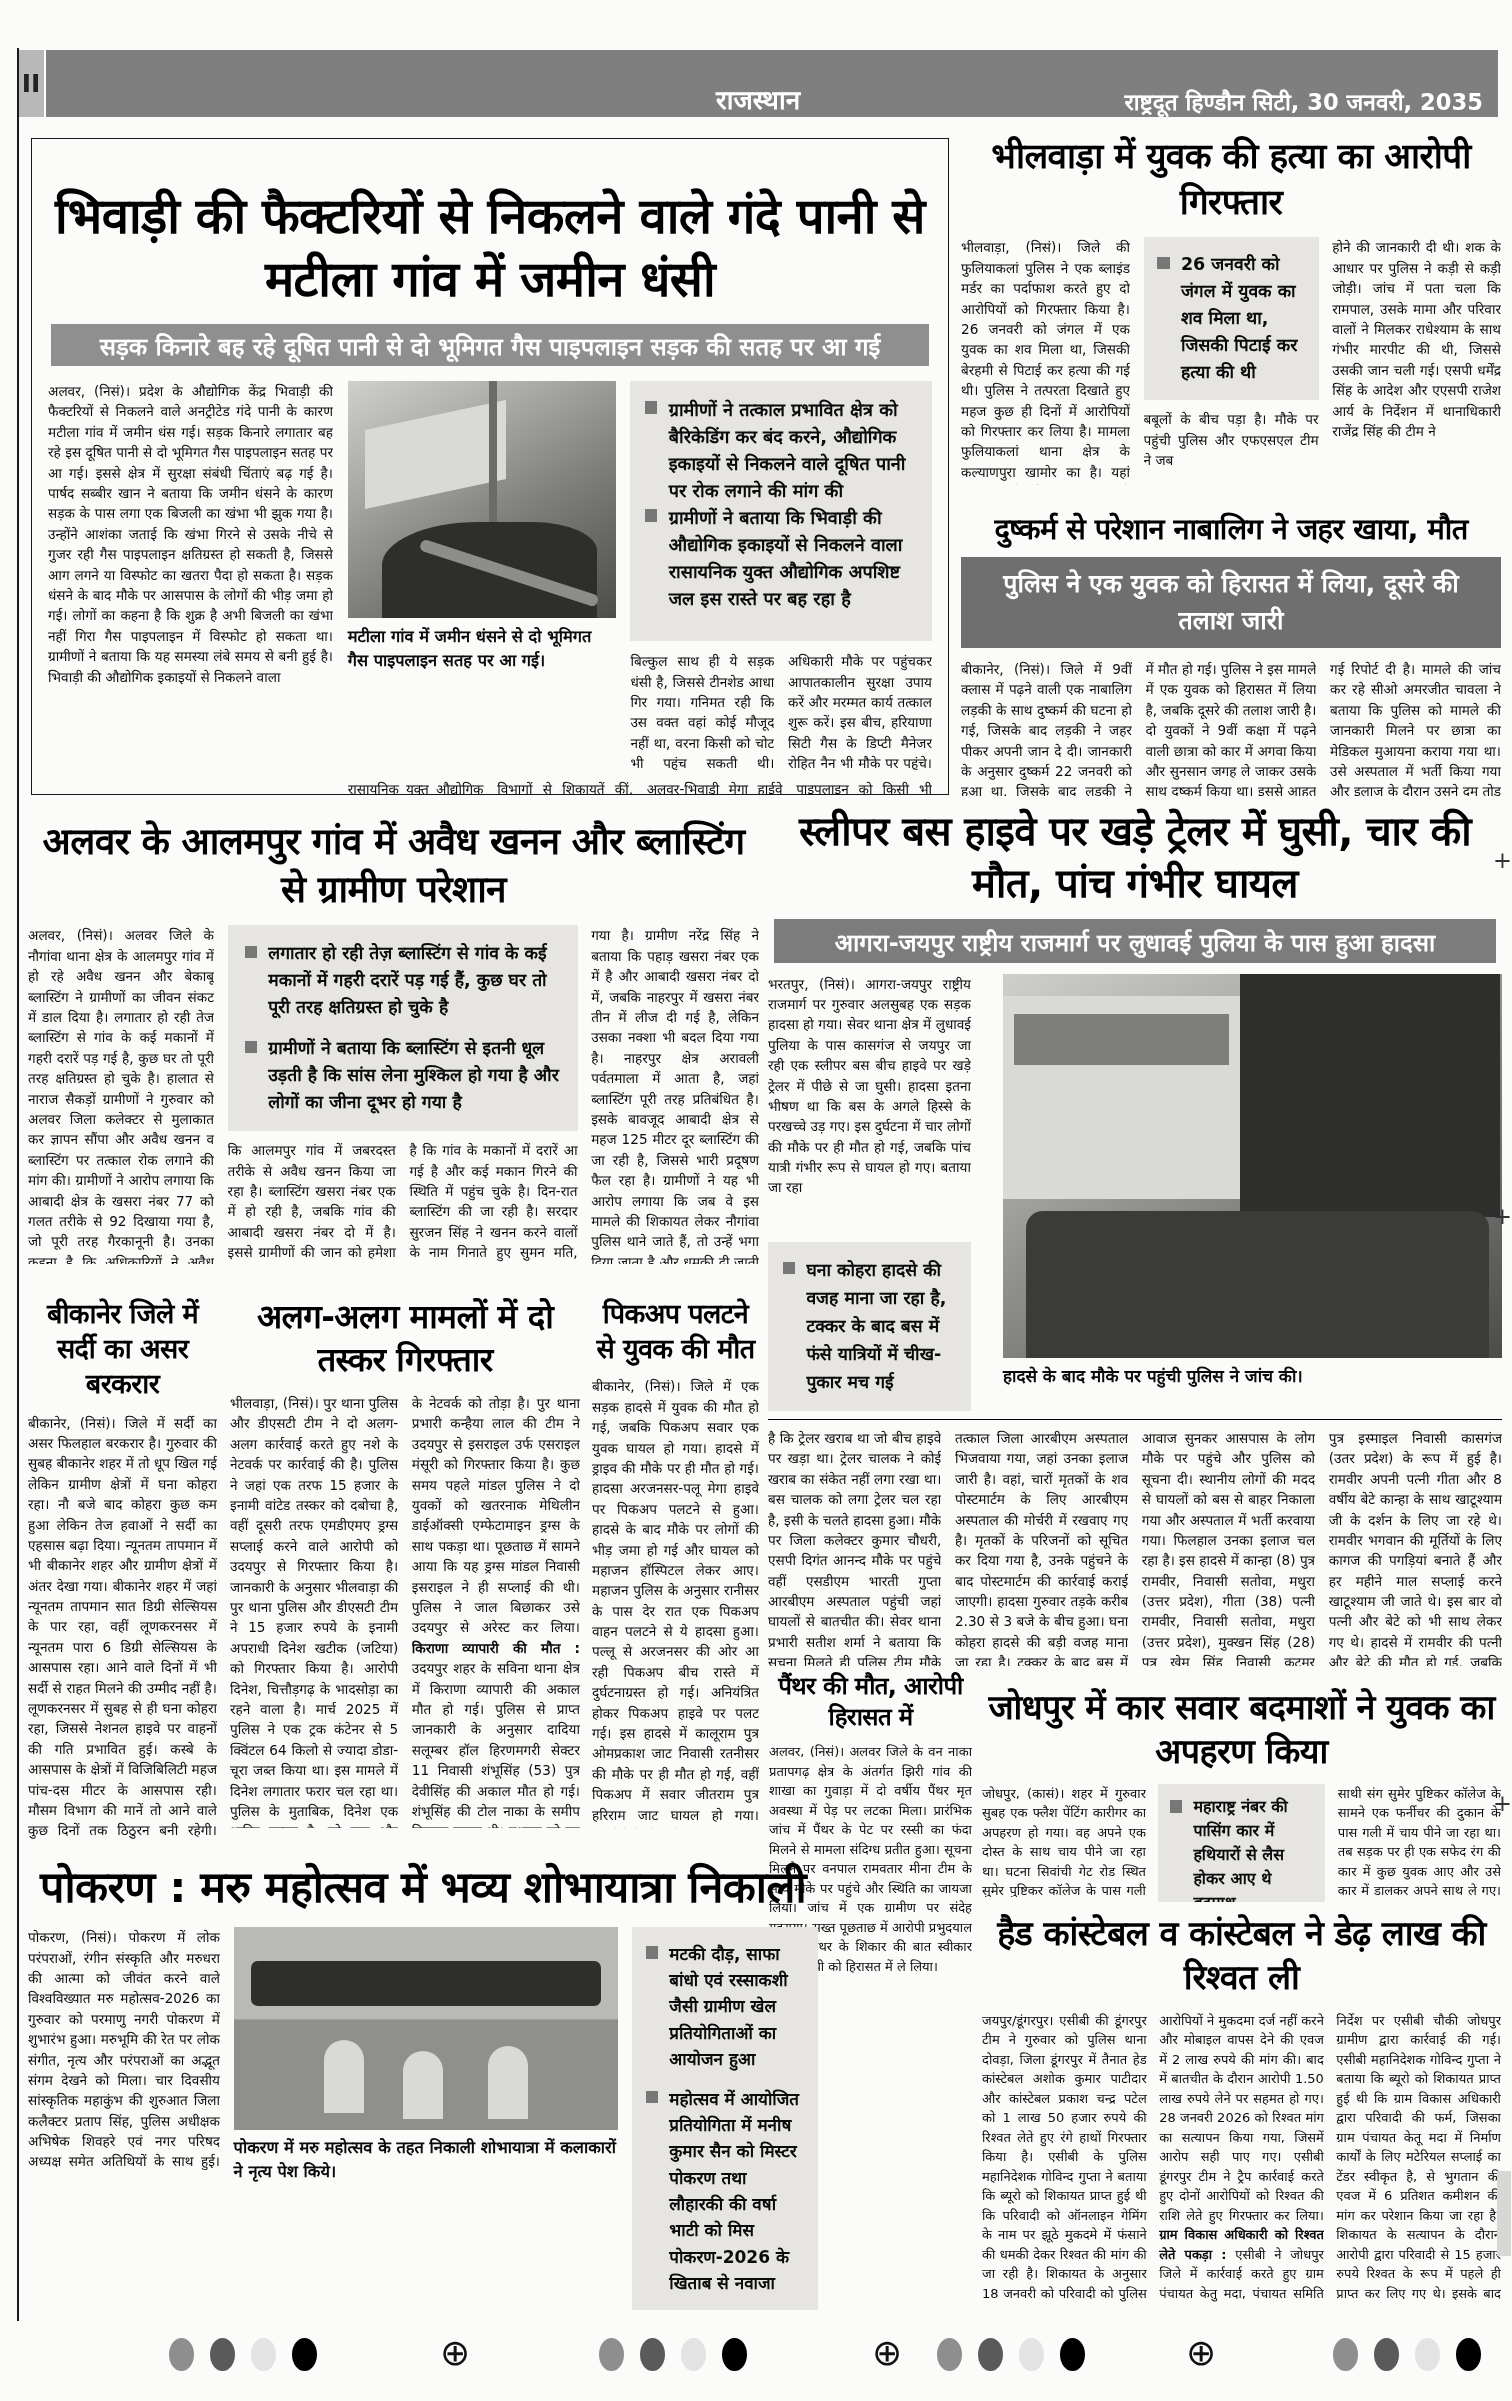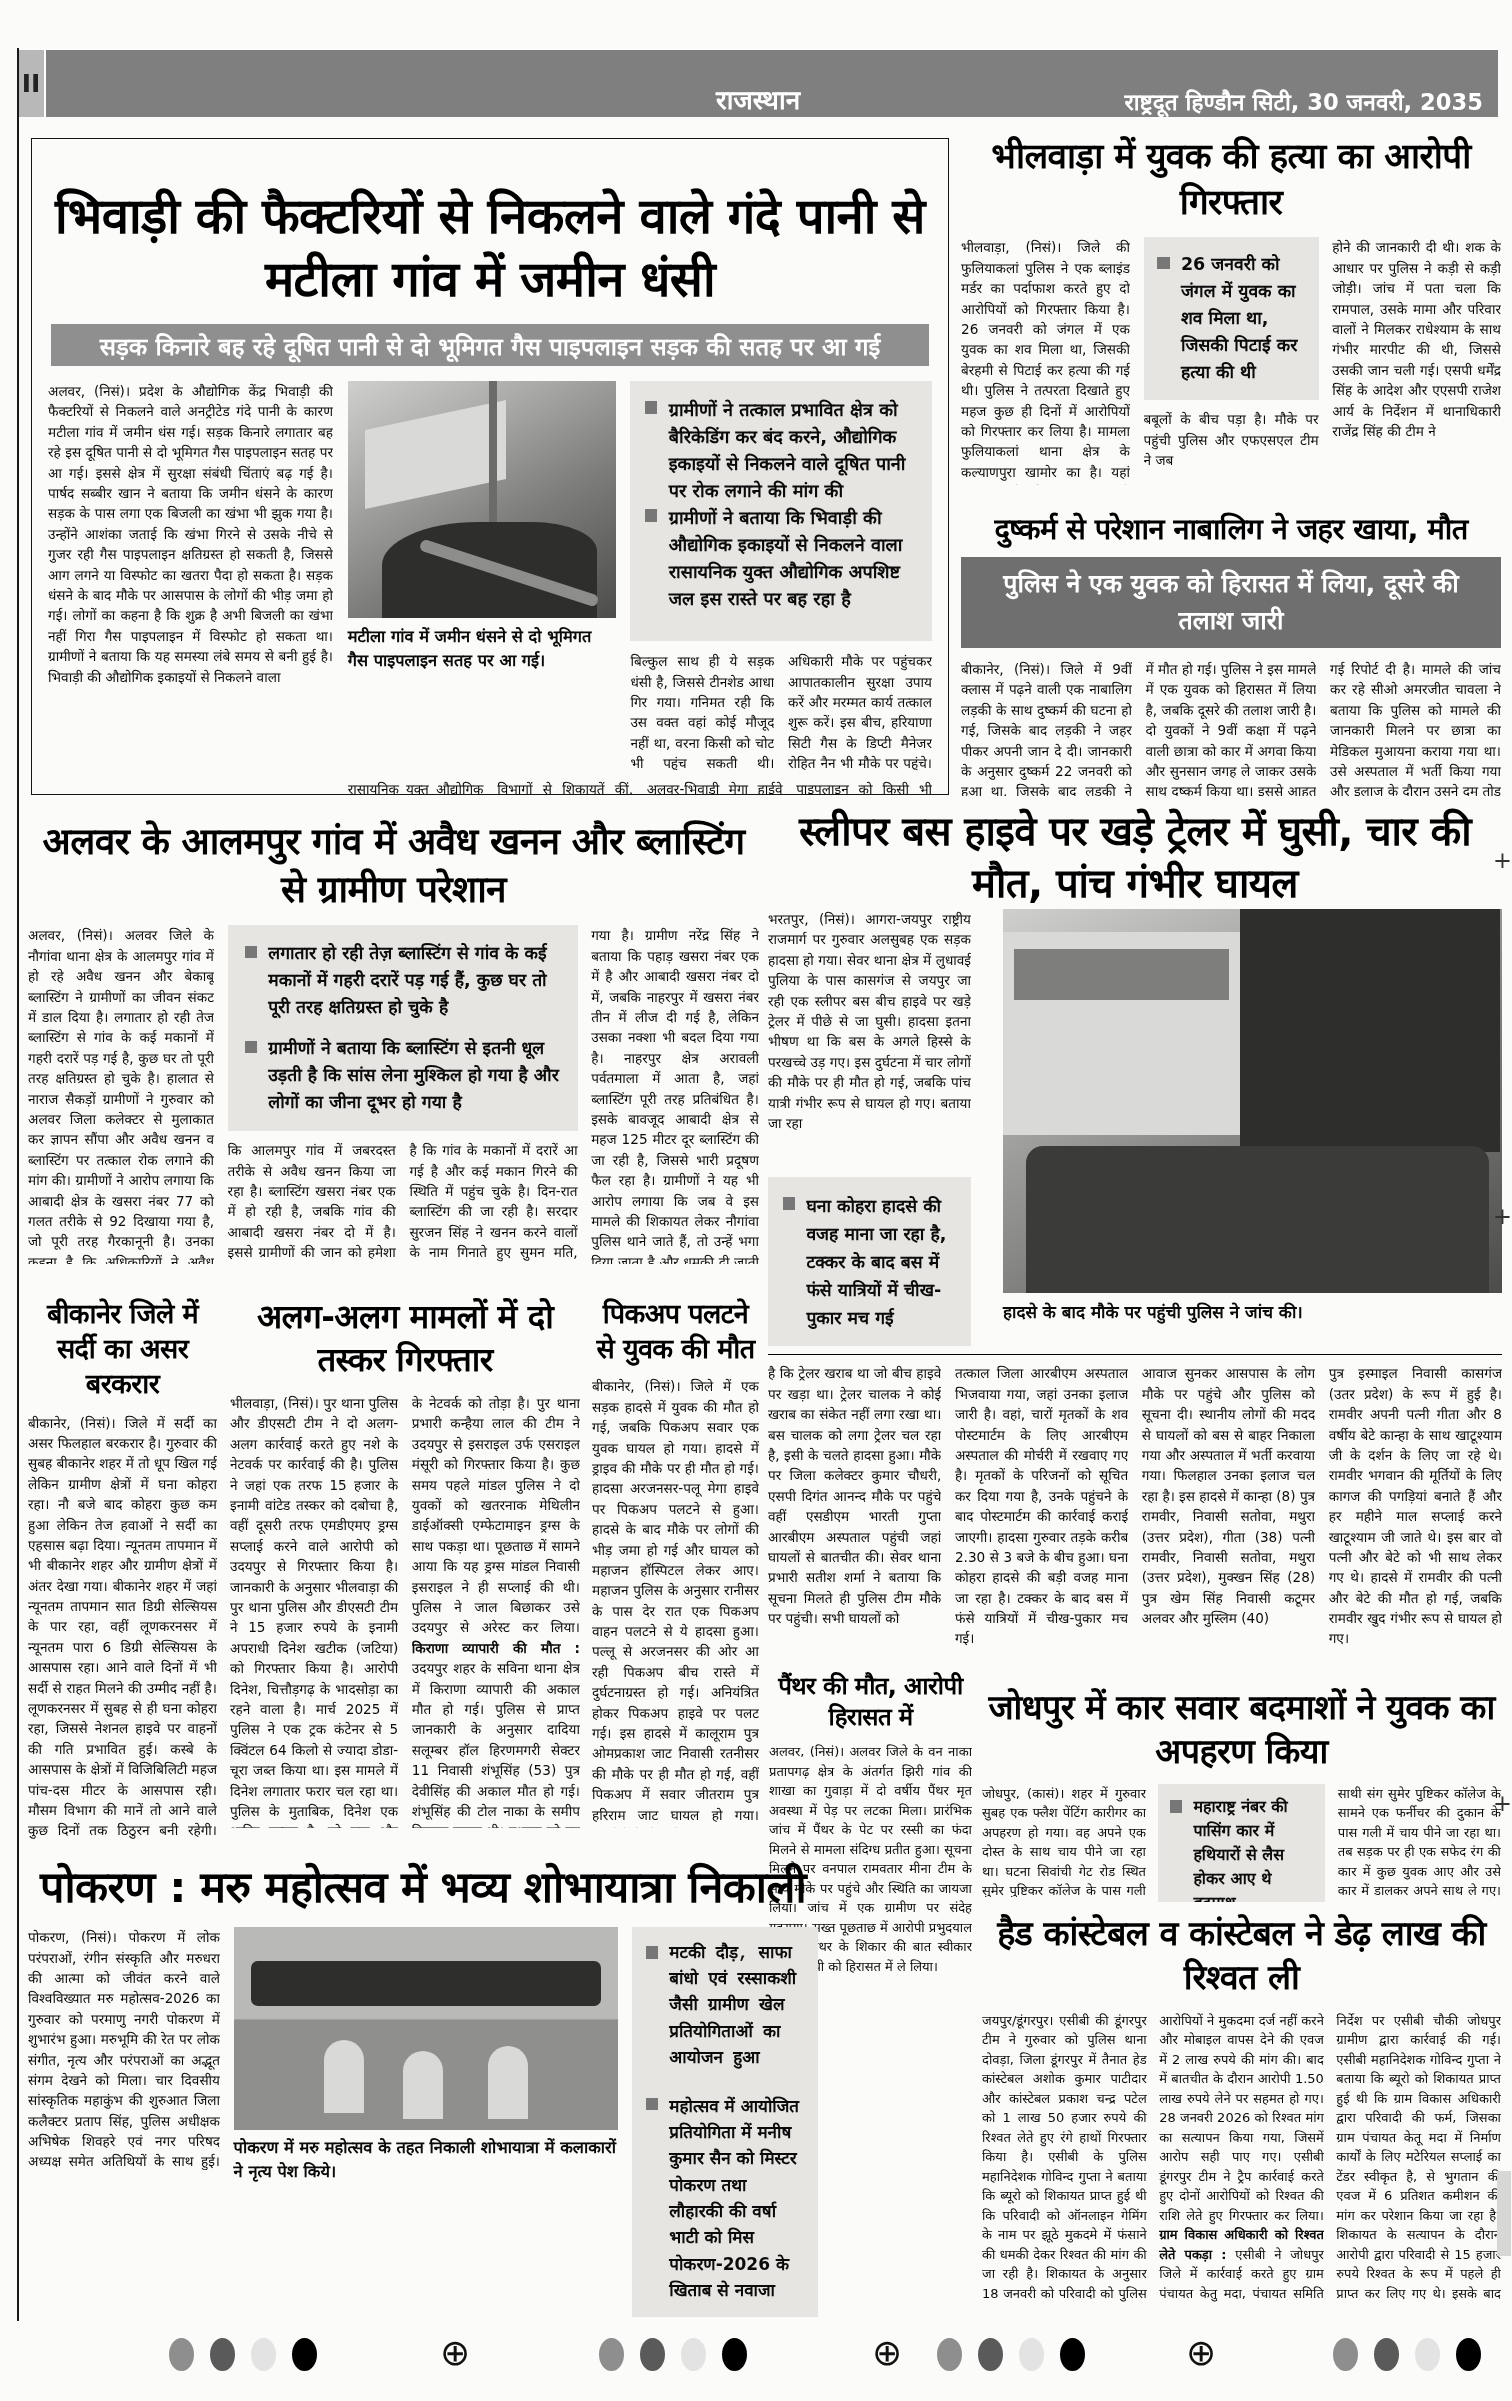--- a/index.html
+++ b/index.html
@@ -141,20 +141,21 @@
           <div class="col" style="flex:1;height:124px;">कि आलमपुर गांव में जबरदस्त तरीके से अवैध खनन किया जा रहा है। ब्लास्टिंग खसरा नंबर एक में हो रही है, जबकि गांव की आबादी खसरा नंबर दो में है। इससे ग्रामीणों की जान को हमेशा खतरा बना रहता है। उन्होंने आरोप लगाया कि नाहरपुर खुर्द के नाम पर खनन की लीज दी गई है, लेकिन अधिकारियों ने लीज का नक्शा ही बदल दिया, जिससे पूरी ब्लास्टिंग आलमपुर गांव में की जा रही है। इसका असर यह</div>
           <div class="col" style="flex:1;height:124px;">है कि गांव के मकानों में दरारें आ गई है और कई मकान गिरने की स्थिति में पहुंच चुके है। दिन-रात ब्लास्टिंग की जा रही है। सरदार सुरजन सिंह ने खनन करने वालों के नाम गिनाते हुए सुमन मति, वेदपाल, विजय, सुरेंद्र और इकबाल सहित कई लोगों पर अवैध ब्लास्टिंग करने का आरोप लगाया। उन्होंने बताया कि ब्लास्टिंग से इतनी धूल उड़ती है कि सांस लेना मुश्किल हो गया है और लोगों का जीना दूभर हो</div>
         </div>
       </div>
       <div class="col" style="flex:1;height:339px;">गया है। ग्रामीण नरेंद्र सिंह ने बताया कि पहाड़ खसरा नंबर एक में है और आबादी खसरा नंबर दो में, जबकि नाहरपुर में खसरा नंबर तीन में लीज दी गई है, लेकिन उसका नक्शा भी बदल दिया गया है। नाहरपुर क्षेत्र अरावली पर्वतमाला में आता है, जहां ब्लास्टिंग पूरी तरह प्रतिबंधित है। इसके बावजूद आबादी क्षेत्र से महज 125 मीटर दूर ब्लास्टिंग की जा रही है, जिससे भारी प्रदूषण फैल रहा है। ग्रामीणों ने यह भी आरोप लगाया कि जब वे इस मामले की शिकायत लेकर नौगांवा पुलिस थाने जाते हैं, तो उन्हें भगा दिया जाता है और धमकी दी जाती है कि अगर खनन माफिया के खिलाफ आवाज उठाई तो जेल में डाल दिया जाएगा। अब ग्रामीणों ने जिला प्रशासन को इस पूरे मामले की शिकायत की है।</div>
     </div>
   </section>
 
   <section class="art" style="left:768px;top:805px;width:734px;height:861px;">
     <div class="hl" style="font-size:40px;">स्लीपर बस हाइवे पर खड़े ट्रेलर में घुसी, चार की मौत, पांच गंभीर घायल</div>
+    <div class="bar" style="background:#7c7c7c;font-size:24px;margin:10.2px 5.6px;padding:5.6px 0;">आगरा-जयपुर राष्ट्रीय राजमार्ग पर लुधावई पुलिया के पास हुआ हादसा</div>
     <div class="cols" style="gap:32px;">
       <div style="width:203px;">
         <div class="col" style="height:260px;">भरतपुर, (निसं)। आगरा-जयपुर राष्ट्रीय राजमार्ग पर गुरुवार अलसुबह एक सड़क हादसा हो गया। सेवर थाना क्षेत्र में लुधावई पुलिया के पास कासगंज से जयपुर जा रही एक स्लीपर बस बीच हाइवे पर खड़े ट्रेलर में पीछे से जा घुसी। हादसा इतना भीषण था कि बस के अगले हिस्से के परखच्चे उड़ गए। इस दुर्घटना में चार लोगों की मौके पर ही मौत हो गई, जबकि पांच यात्री गंभीर रूप से घायल हो गए। बताया जा रहा</div>
         <div class="gbox" style="padding:14.7px;margin-top:8px;">
           <div class="b-item" style="font-size:17.5px;line-height:1.6;">
             <span class="sq"></span>
             <span>घना कोहरा हादसे की वजह माना जा रहा है, टक्कर के बाद बस में फंसे यात्रियों में चीख-पुकार मच गई</span>
           </div>
         </div>
       </div>
@@ -229,21 +230,21 @@
         <div class="photo" style="width:100%;height:203px;background:
              linear-gradient(180deg,#b9b9b7 0 45%,#8f8f8d 46% 100%);">
           <div class="ph-dark" style="left:17px;top:34px;width:350px;height:45px;border-radius:6.8px;"></div>
           <div class="ph-light" style="left:90px;top:113px;width:40px;height:73px;border-radius:20px 20px 0 0;"></div>
           <div class="ph-light" style="left:169px;top:124px;width:40px;height:68px;border-radius:20px 20px 0 0;"></div>
           <div class="ph-light" style="left:254px;top:119px;width:40px;height:73px;border-radius:20px 20px 0 0;"></div>
         </div>
         <div class="cap" style="font-size:16.4px;margin-top:5.6px;">पोकरण में मरु महोत्सव के तहत निकाली शोभायात्रा में कलाकारों ने नृत्य पेश किये।</div>
       </div>
       <div class="gbox" style="width:186px;padding:13.6px;">
-        <div class="b-item" style="font-size:17px;line-height:1.55;margin-bottom:20px;font-family:Liberation Mono, monospace;">
+        <div class="b-item" style="font-size:17px;line-height:1.55;margin-bottom:13px;">
           <span class="sq"></span>
           <span>मटकी दौड़, साफा बांधो एवं रस्साकशी जैसी ग्रामीण खेल प्रतियोगिताओं का आयोजन हुआ</span>
         </div>
         <div class="b-item" style="font-size:17px;line-height:1.55;">
           <span class="sq"></span>
           <span>महोत्सव में आयोजित प्रतियोगिता में मनीष कुमार सैन को मिस्टर पोकरण तथा लौहारकी की वर्षा भाटी को मिस पोकरण-2026 के खिताब से नवाजा</span>
         </div>
       </div>
     </div>
 

